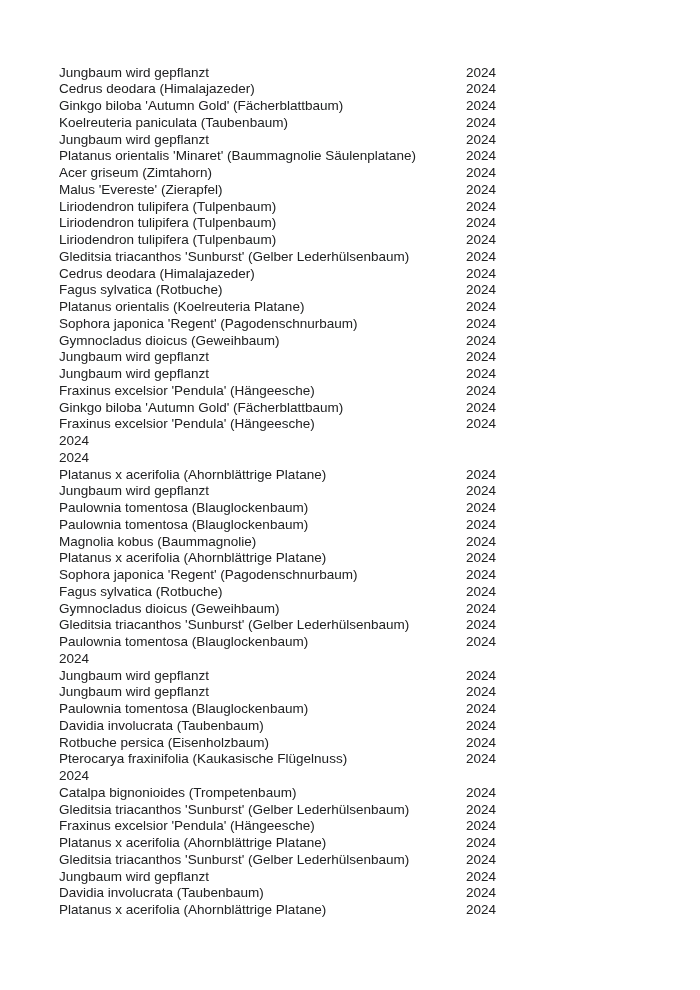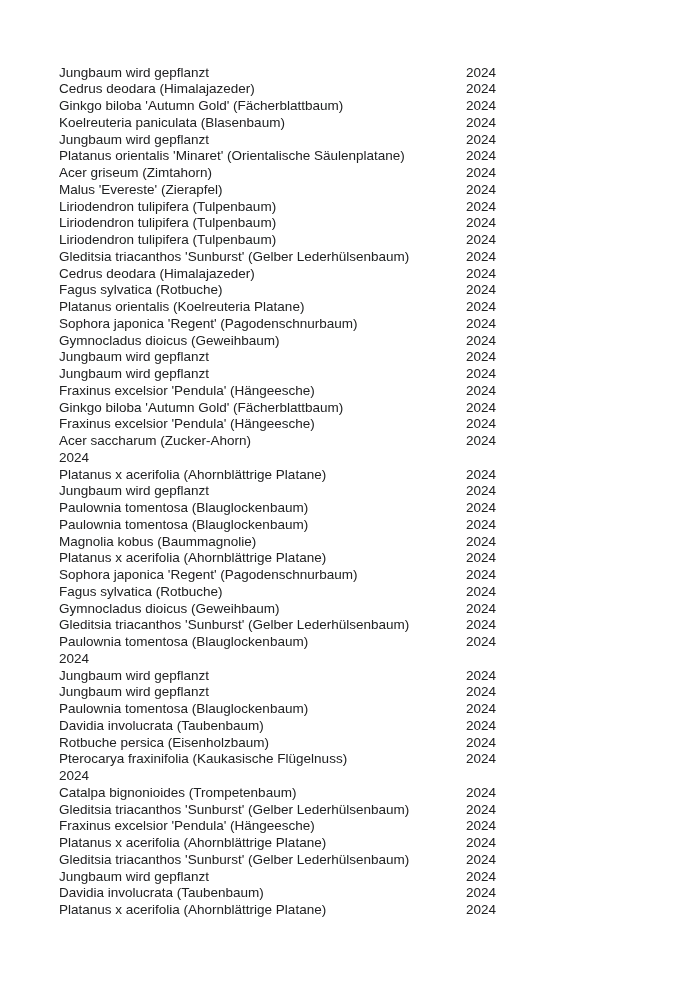--- a/index.html
+++ b/index.html
@@ -45,29 +45,29 @@
     </div>
     <div class="row">
       <span class="cell">Cedrus deodara (Himalajazeder)</span>
       <span class="cell">2024</span>
     </div>
     <div class="row">
       <span class="cell">Ginkgo biloba 'Autumn Gold' (Fächerblattbaum)</span>
       <span class="cell">2024</span>
     </div>
     <div class="row">
-      <span class="cell">Koelreuteria paniculata (Blasenbaum)</span>
-      <span class="cell">2024</span>
-    </div>
-    <div class="row">
-      <span class="cell">Jungbaum wird gepflanzt</span>
-      <span class="cell">2024</span>
-    </div>
-    <div class="row">
-      <span class="cell">Platanus orientalis 'Minaret' (Orientalische Säulenplatane)</span>
+      <span class="cell">Koelreuteria paniculata (Taubenbaum)</span>
+      <span class="cell">2024</span>
+    </div>
+    <div class="row">
+      <span class="cell">Jungbaum wird gepflanzt</span>
+      <span class="cell">2024</span>
+    </div>
+    <div class="row">
+      <span class="cell">Platanus orientalis 'Minaret' (Baummagnolie Säulenplatane)</span>
       <span class="cell">2024</span>
     </div>
     <div class="row">
       <span class="cell">Acer griseum (Zimtahorn)</span>
       <span class="cell">2024</span>
     </div>
     <div class="row">
       <span class="cell">Malus 'Evereste' (Zierapfel)</span>
       <span class="cell">2024</span>
     </div>
@@ -121,21 +121,20 @@
     </div>
     <div class="row">
       <span class="cell">Ginkgo biloba 'Autumn Gold' (Fächerblattbaum)</span>
       <span class="cell">2024</span>
     </div>
     <div class="row">
       <span class="cell">Fraxinus excelsior 'Pendula' (Hängeesche)</span>
       <span class="cell">2024</span>
     </div>
     <div class="row">
-      <span class="cell">Acer saccharum (Zucker-Ahorn)</span>
       <span class="cell">2024</span>
     </div>
     <div class="row">
       <span class="cell">2024</span>
     </div>
     <div class="row">
       <span class="cell">Platanus x acerifolia (Ahornblättrige Platane)</span>
       <span class="cell">2024</span>
     </div>
     <div class="row">

